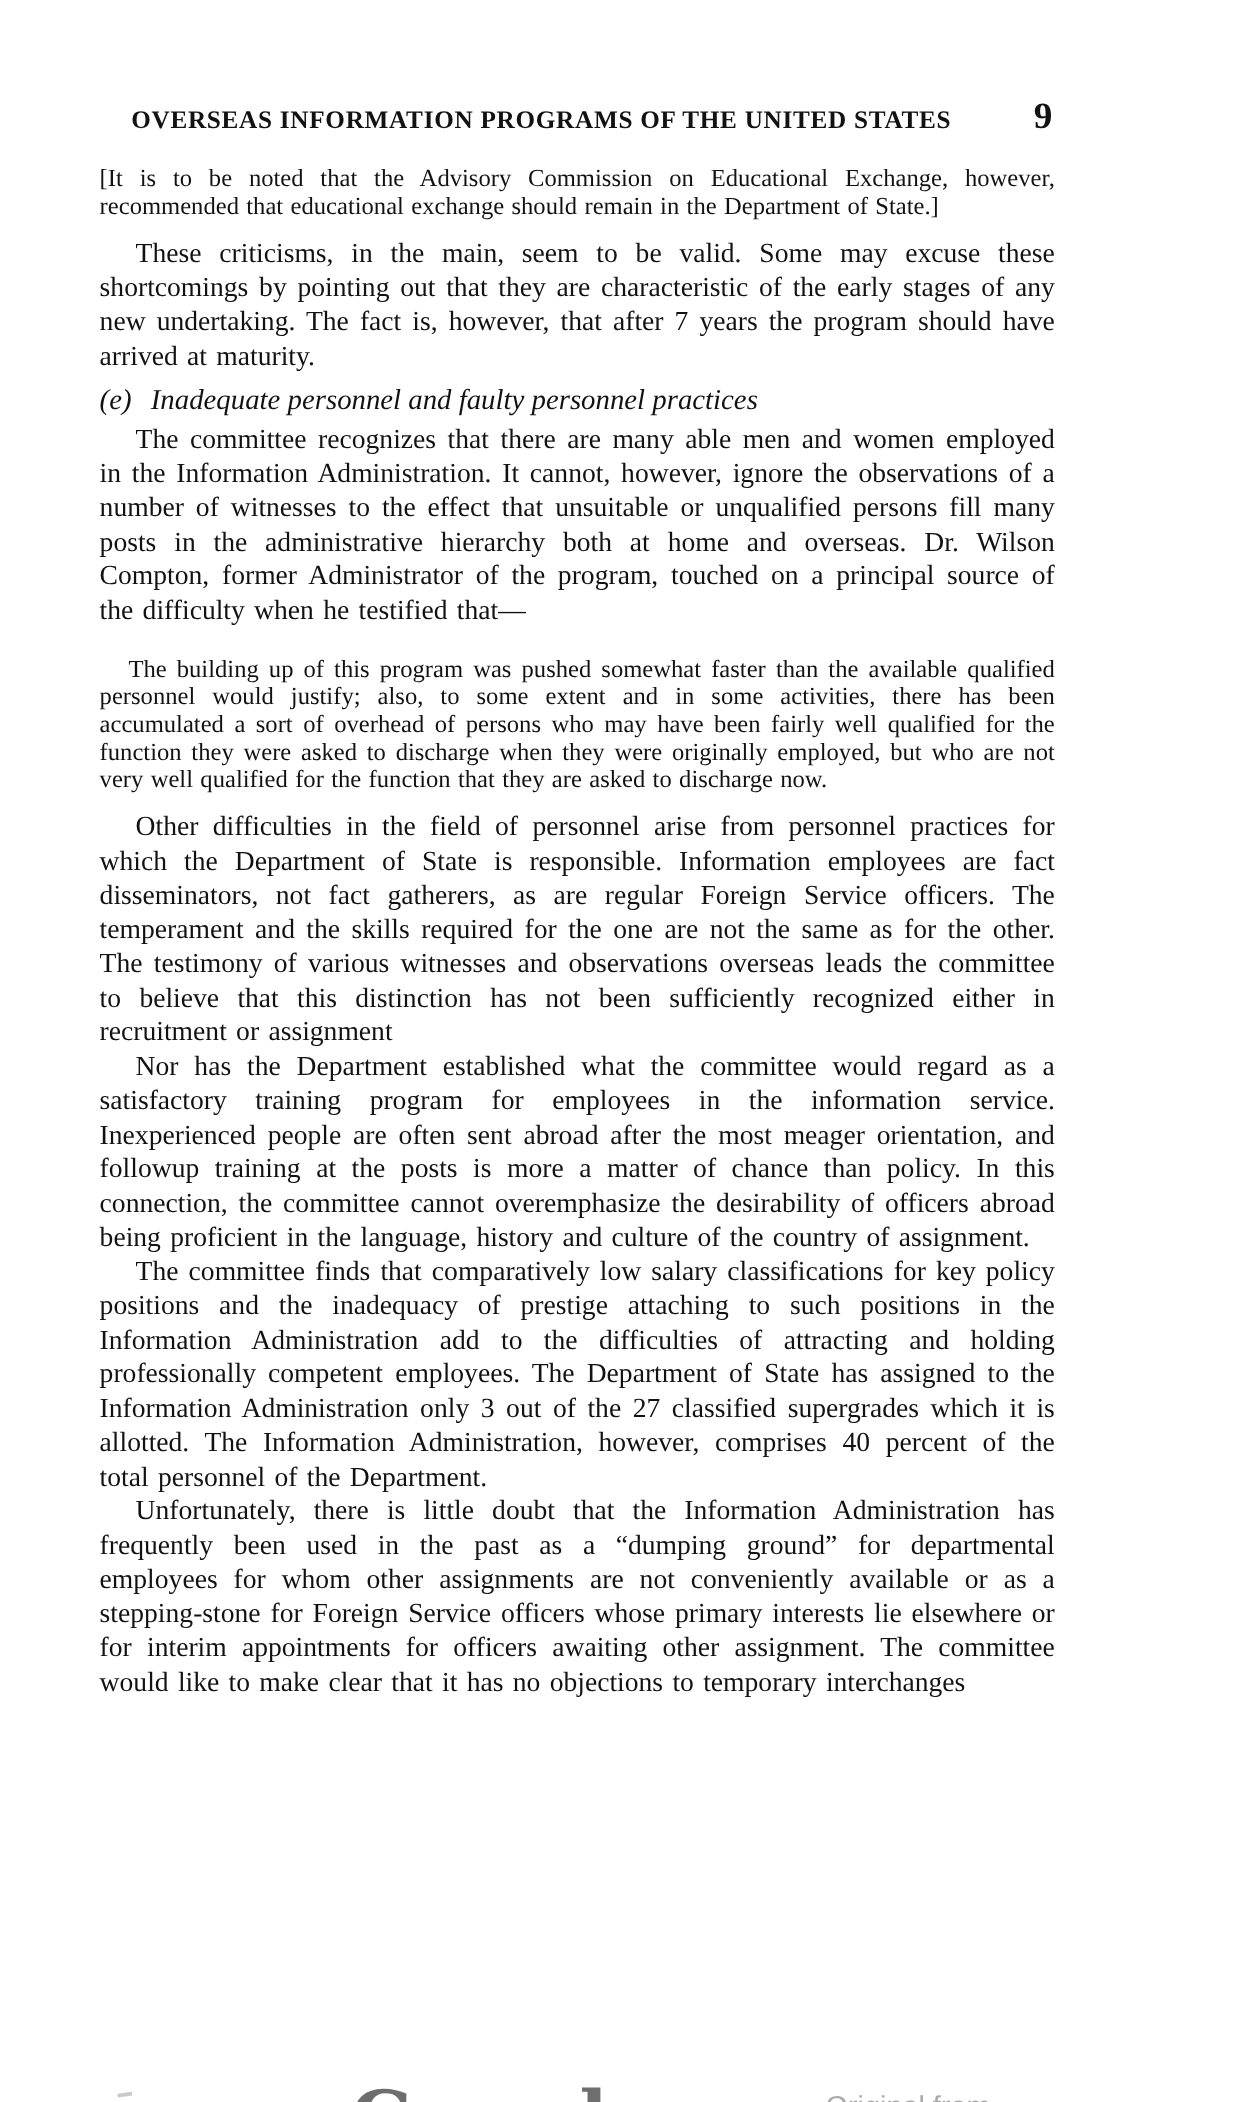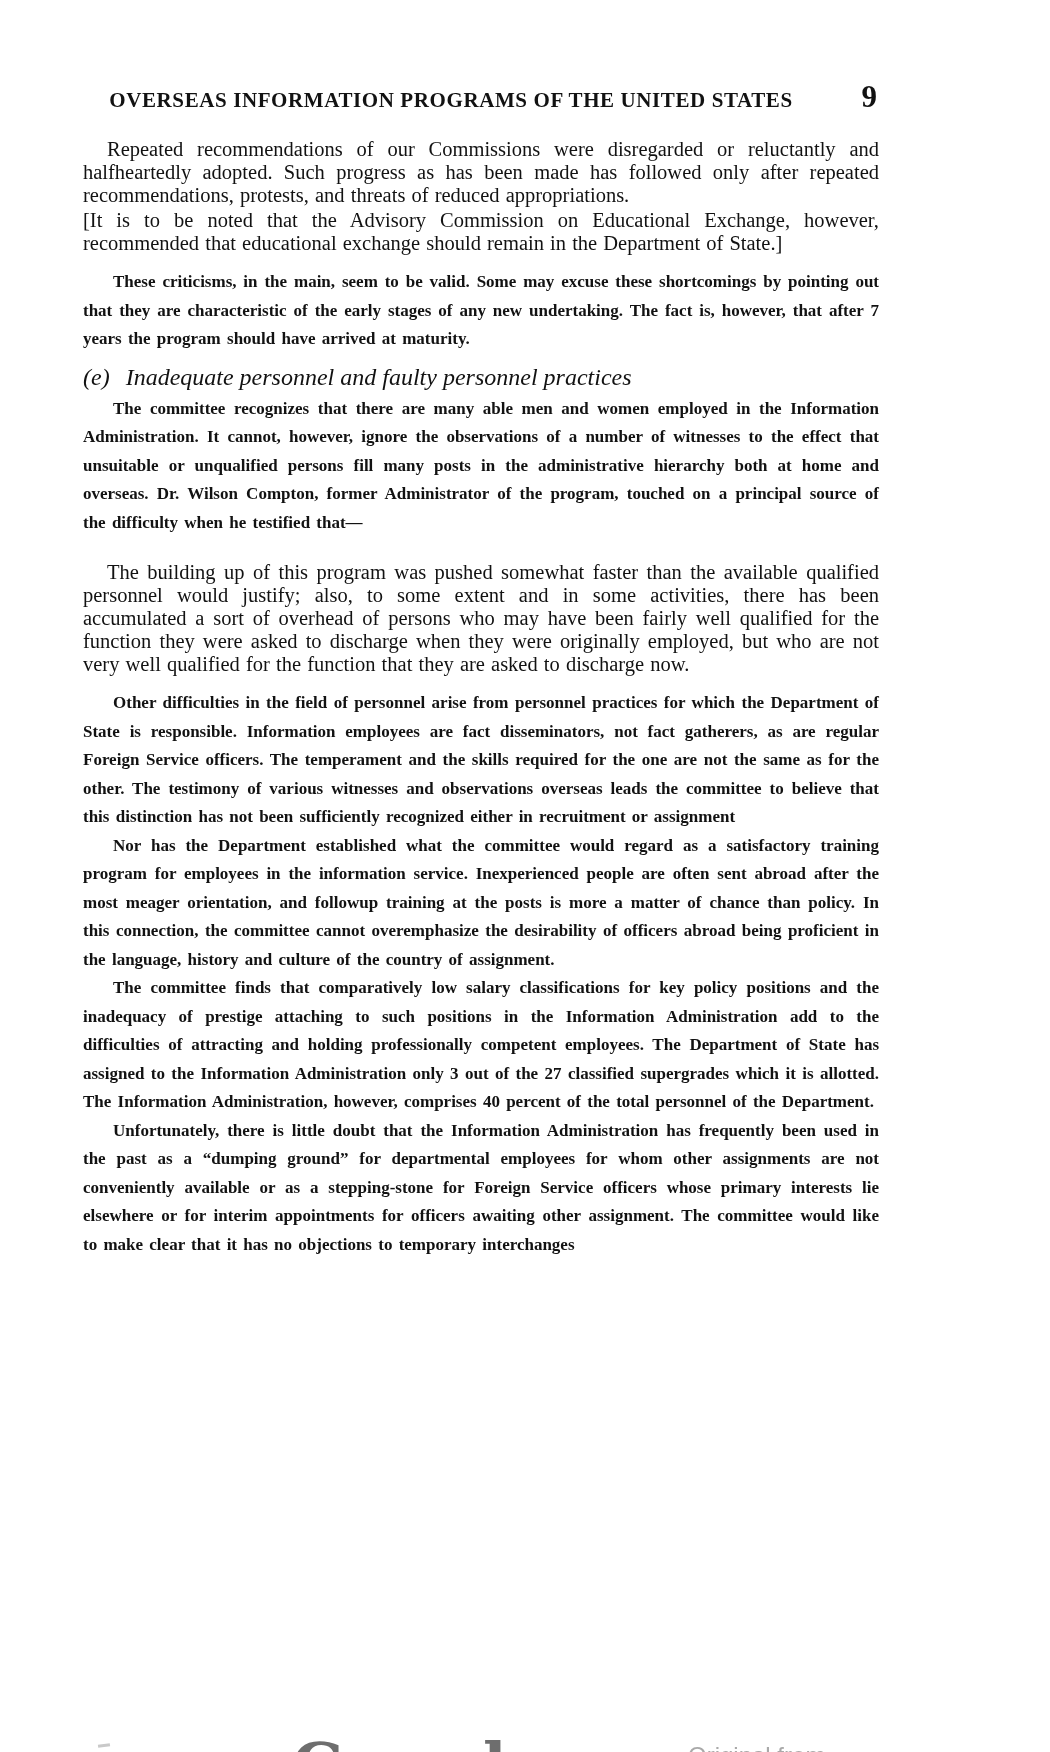--- a/index.html
+++ b/index.html
@@ -42,24 +42,23 @@
     font-weight: bold;
     line-height: 34px;
   }
   p { margin: 0; text-align: justify; }
   .small {
     font-size: 20.5px;
     line-height: 23px;
     word-spacing: 1px;
   }
   .big {
-    font-size: 17px;
+    font-size: 23px;
     line-height: 28.5px;
     word-spacing: 2px;
-    font-weight: bold;
   }
   .indent-sm { text-indent: 24px; }
   .indent-lg { text-indent: 30px; }
   .section-heading {
     font-style: italic;
     font-size: 24px;
     line-height: 29px;
     text-align: left;
   }
   .section-heading .marker { font-style: italic; }
@@ -103,21 +102,20 @@
 <body>
 
 <div class="page">
   <div class="content">
 
     <div class="running-head">
       <div class="running-title">OVERSEAS INFORMATION PROGRAMS OF THE UNITED STATES</div>
       <div class="running-pagenum">9</div>
     </div>
 
-    <p class="small indent-sm">Repeated recommendations of our Commissions were disregarded or reluctantly and halfheartedly adopted.  Such progress as has been made has followed only after repeated recommendations, protests, and threats of reduced appropriations.</p>
 
     <p class="small mt-a">[It is to be noted that the Advisory Commission on Educational Exchange, however, recommended that educational exchange should remain in the Department of State.]</p>
 
     <p class="big indent-lg mt-b">These criticisms, in the main, seem to be valid.  Some may excuse these shortcomings by pointing out that they are characteristic of the early stages of any new undertaking.  The fact is, however, that after 7 years the program should have arrived at maturity.</p>
 
     <p class="section-heading mt-c">
       <span class="marker">(e)</span><span class="heading-title">Inadequate personnel and faulty personnel practices</span>
     </p>
 
     <p class="big indent-lg mt-d">The committee recognizes that there are many able men and women employed in the Information Administration.  It cannot, however, ignore the observations of a number of witnesses to the effect that unsuitable or unqualified persons fill many posts in the administrative hierarchy both at home and overseas.  Dr. Wilson Compton, former Administrator of the program, touched on a principal source of the difficulty when he testified that—</p>

